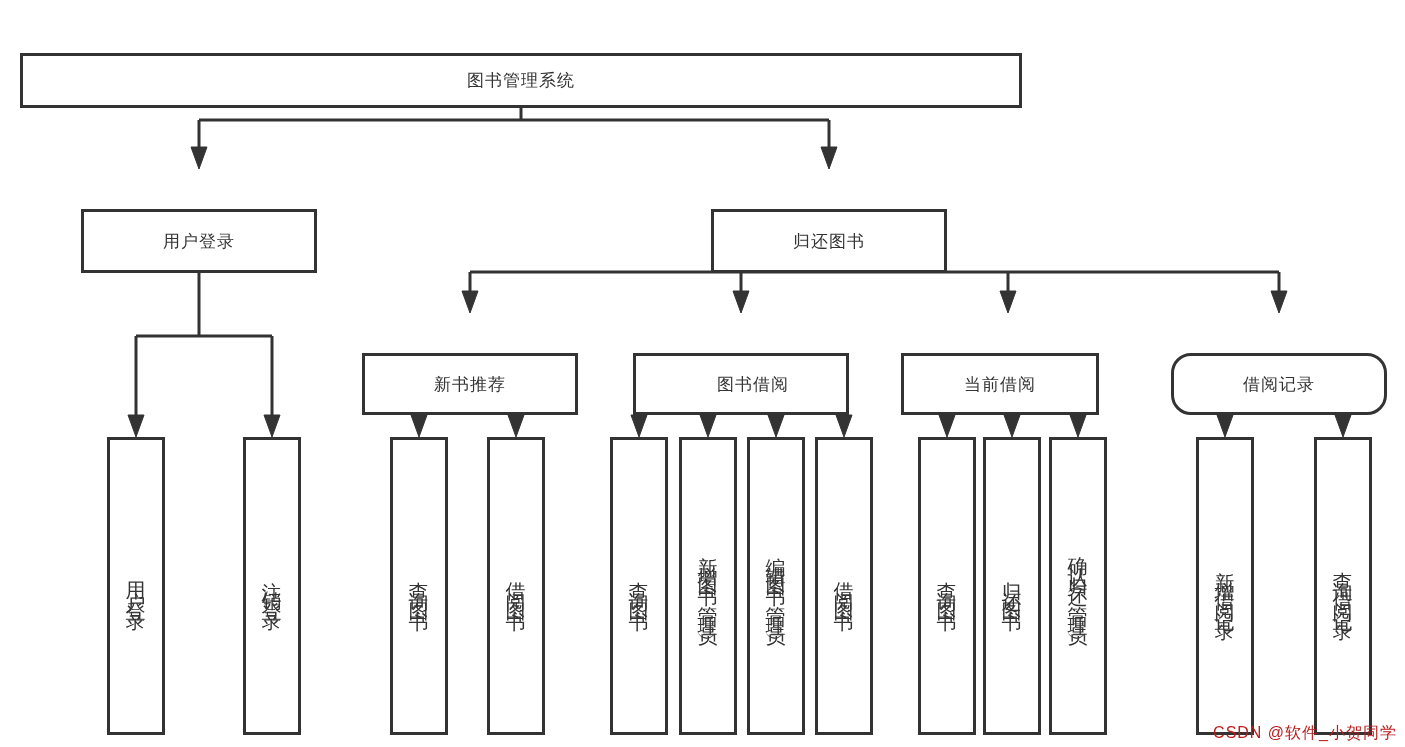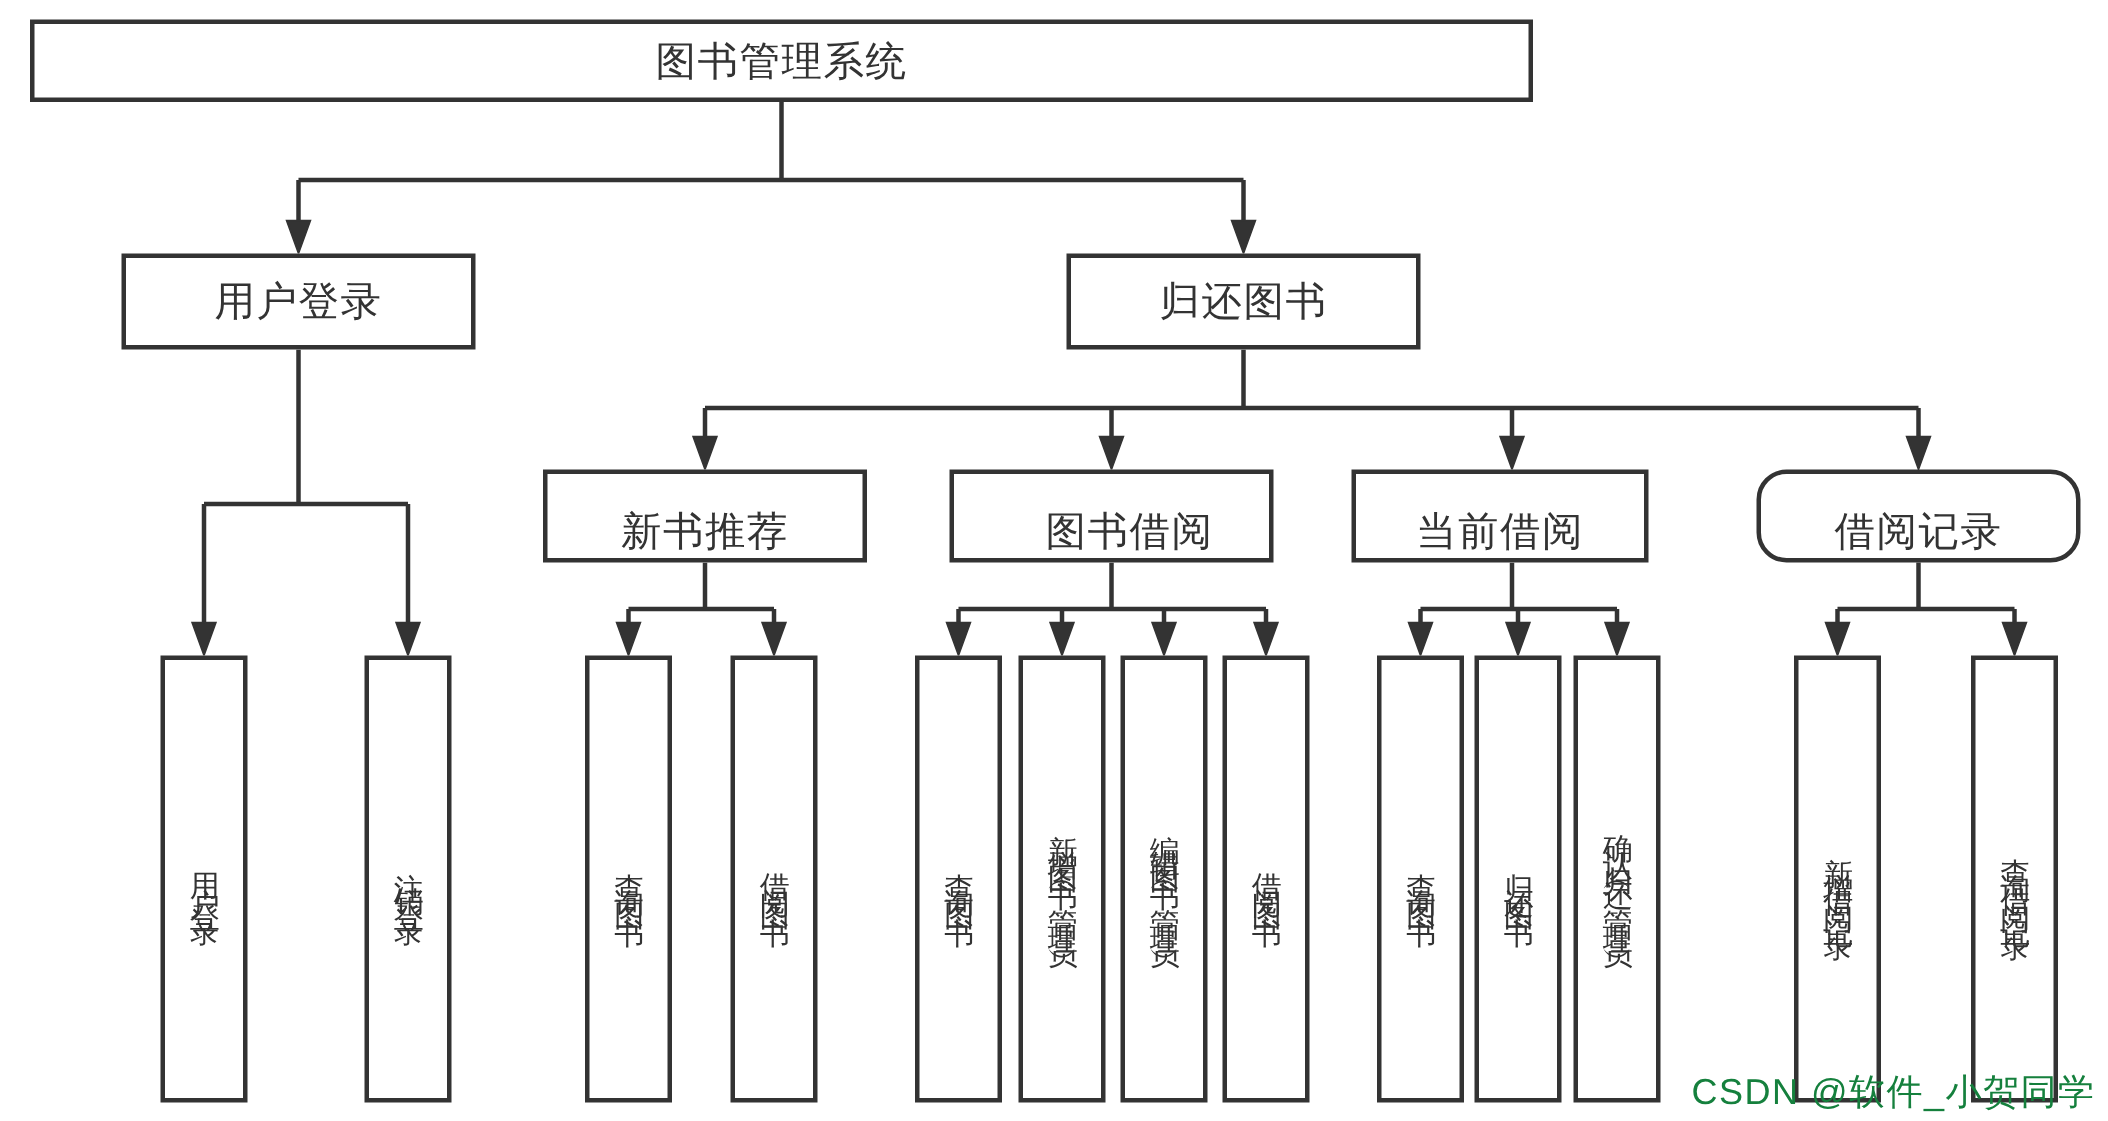--- a/index.html
+++ b/index.html
@@ -35,42 +35,43 @@
     position: absolute;
     background: #ffffff;
     border: 3px solid #333333;
     box-sizing: border-box;
     display: flex;
     align-items: center;
     justify-content: center;
     color: #333333;
   }
   .box.h {
-    font-size: 27px;
+    font-size: 17px;
     letter-spacing: 1px;
     white-space: nowrap;
+    margin-top: 40px;
   }
   .box.root { left: 20px;  top: 13px;  width: 1002px; height: 55px; }
   .box.l2   { top: 169px; height: 64px; width: 236px; }
-  .box.l3   { top: 313px; height: 62px; width: 216px; align-items: flex-end; }
+  .box.l3   { top: 313px; height: 62px; width: 216px; }
   .box.v    { top: 437px; height: 298px; width: 58px; }
   .vt {
     writing-mode: vertical-rl;
     text-orientation: mixed;
     font-size: 20px;
     letter-spacing: 10px;
     line-height: 1;
     color: #333333;
   }
   .watermark {
     position: absolute;
     right: 8px;
     bottom: 3px;
-    font-size: 24px;
-    color: #15803d;
+    font-size: 16px;
+    color: #b91c1c;
     letter-spacing: 1px;
     white-space: nowrap;
   }
 </style>
 </head>
 <body>
 
 <div class="canvas">
 
   <svg class="connectors" viewBox="0 0 1405 747" xmlns="http://www.w3.org/2000/svg">

